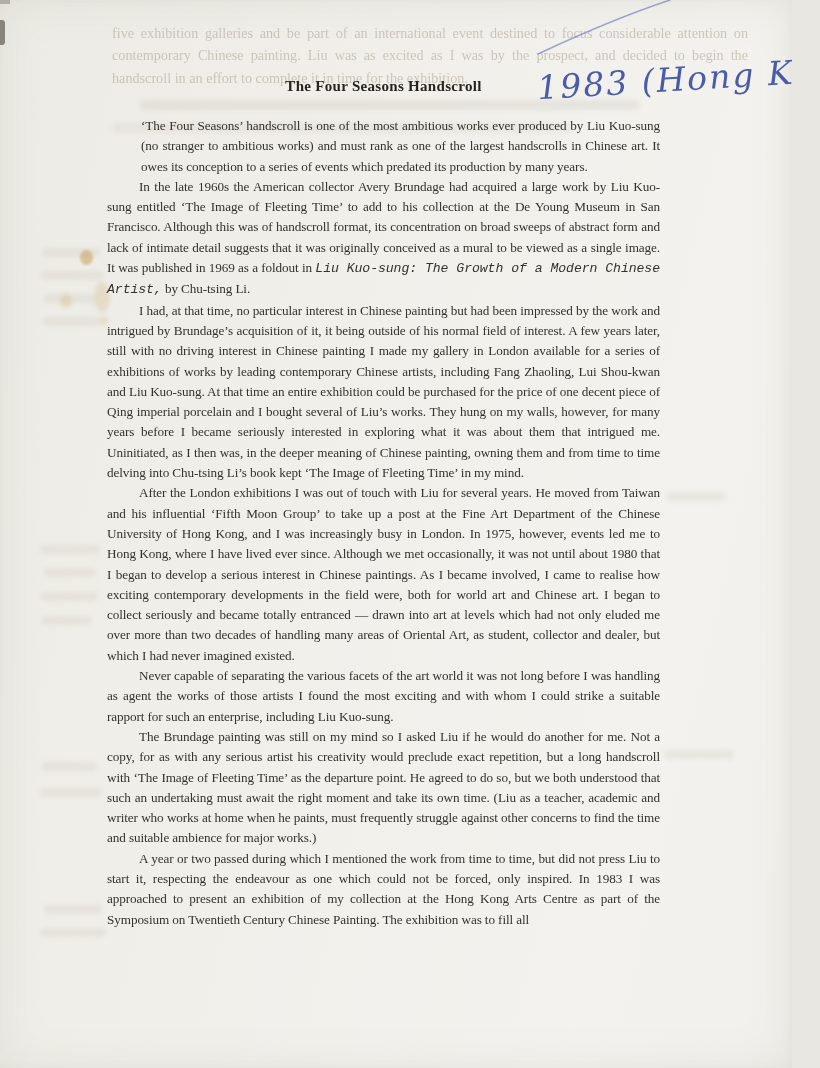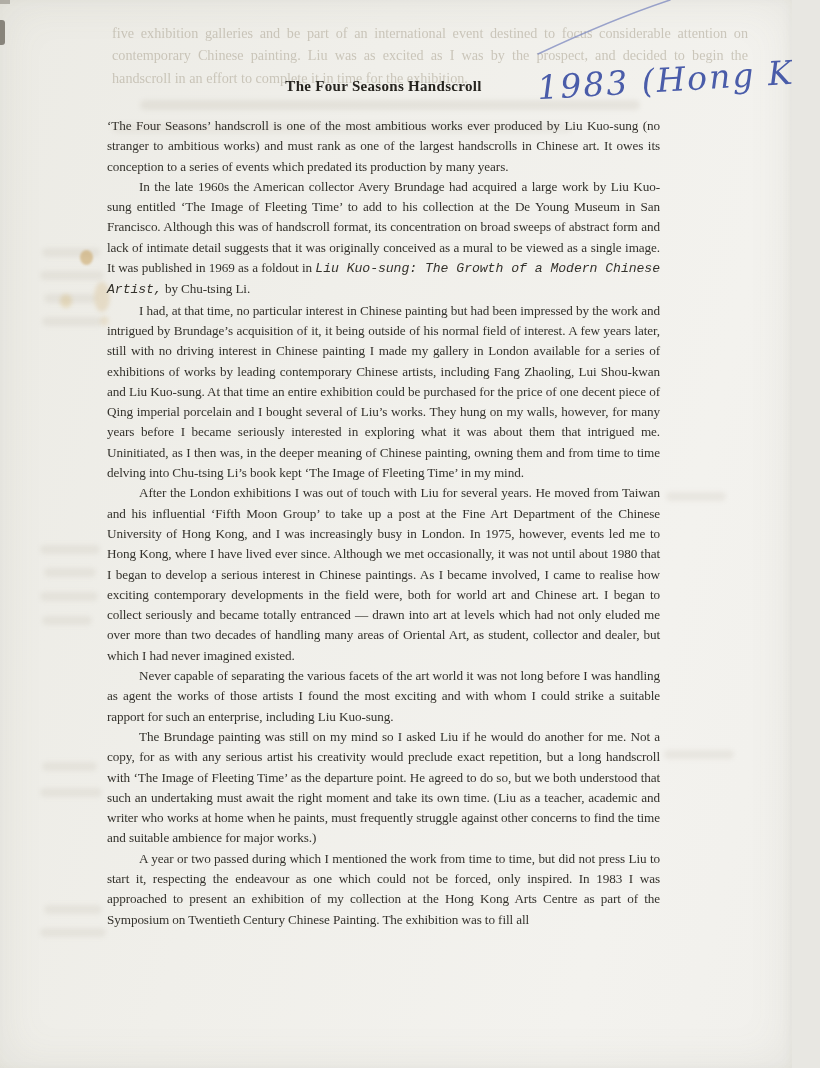--- a/index.html
+++ b/index.html
@@ -84,21 +84,21 @@
   }
   .body-text p {
     margin: 0;
     font-size: 13.2px;
     line-height: 20.3px;
     letter-spacing: -0.1px;
     text-align: justify;
     text-indent: 32px;
     color: #34322c;
   }
-  .body-text p.no-indent { text-indent: 0; }
+  .body-text p.no-indent { text-indent: 0; margin-left: 34px; }
   .body-text .italic { font-style: italic; font-family: Liberation Mono, monospace; }
 </style>
 </head>
 <body>
 
 <div class="page">
 
   <p class="ghost-top">five exhibition galleries and be part of an international event destined to focus considerable attention on contemporary Chinese painting. Liu was as excited as I was by the prospect, and decided to begin the handscroll in an effort to complete it in time for the exhibition.</p>
 
   <div class="smudge" style="left:140px; top:100px; width:500px; height:10px; opacity:.16;"></div>

